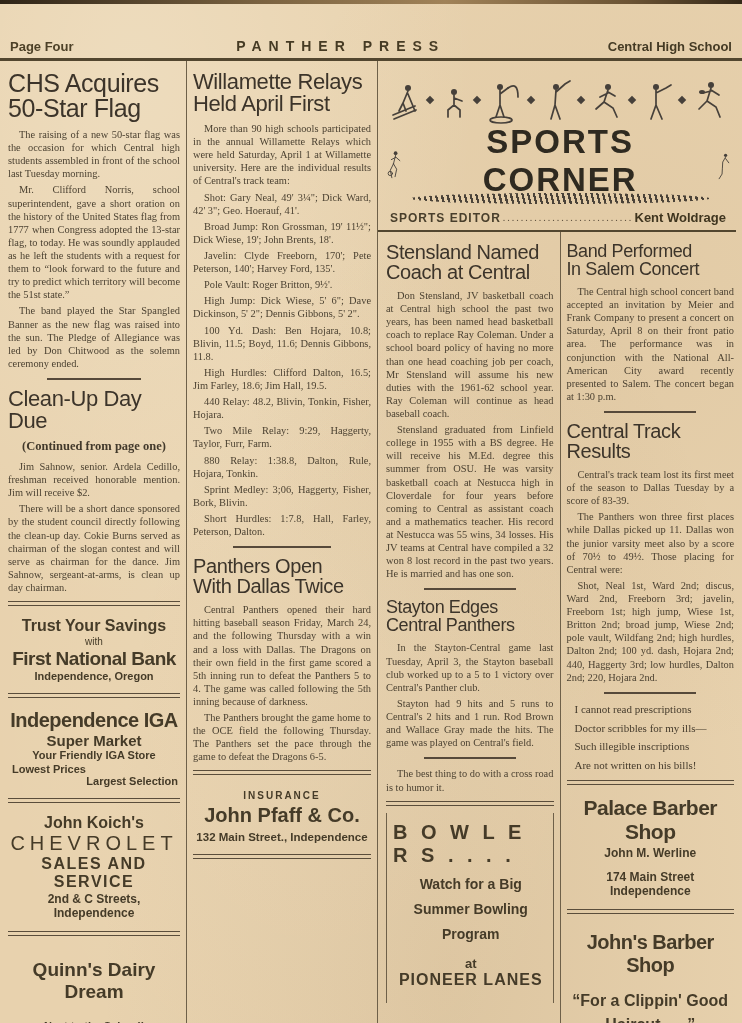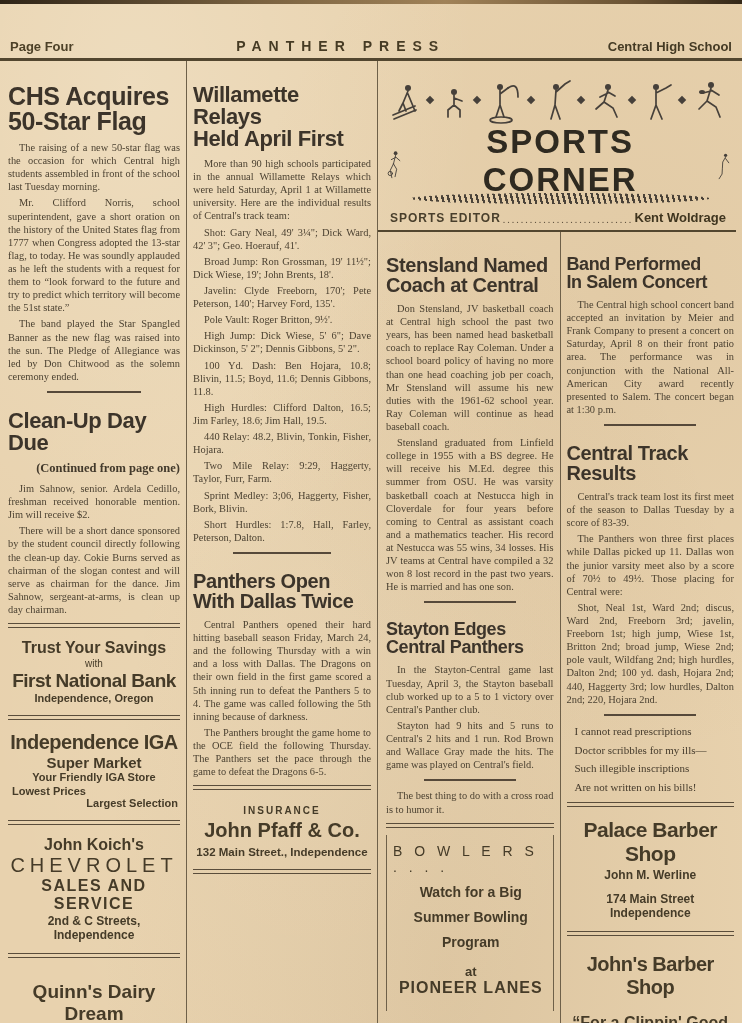--- a/index.html
+++ b/index.html
@@ -27,27 +27,27 @@
   .hdr-right{font:bold 13px "Liberation Sans",sans-serif;color:#443a24;}
   
   .content{display:flex;padding:0 6px;align-items:stretch;}
   .col1{flex:0 0 172px;padding:6px 6px 0 2px;border-right:1px solid #6e6049;}
   .col2{flex:0 0 178px;padding:6px 6px 0 6px;border-right:1px solid #6e6049;}
   .rightsec{flex:1;padding:0 0 0 0;min-width:0;}
   .right-cols{display:flex;align-items:stretch;}
   .col3{flex:1;padding:6px 6px 0 8px;border-right:1px solid #6e6049;min-width:0;}
   .col4{flex:1;padding:6px 2px 0 6px;min-width:0;}
   
-  .headline{font-family:"Liberation Sans",sans-serif;font-weight:700;color:#3c342a;
-    line-height:1.0;letter-spacing:-.4px;white-space:pre-line;margin:17px 0 7px 0;}
+  .headline{font-family:"Liberation Sans",sans-serif;font-weight:400;color:#3c342a;
+    line-height:1.0;letter-spacing:-.4px;white-space:pre-line;margin:4px 0 7px 0;}
   .h-xl{font-size:25px;}
   .h-lg{font-size:22px;}
   .h-md{font-size:20px;}
   .h-sm{font-size:18px;}
-  .subhead{font:bold 12.5px "Liberation Serif",serif;text-align:right;margin:0 0 6px 0;color:#42392b;}
+  .subhead{font:bold 12.5px "Liberation Serif",serif;text-align:center;margin:0 0 6px 0;color:#42392b;}
   p.body{font-size:10.4px;line-height:1.26;text-align:justify;text-indent:11px;margin:0 0 3px 0;color:#4c4232;}
   .endrule{width:55%;height:2px;background:#56493a;margin:8px auto;}
   .wavy{border-top:1px solid #5a4d3b;border-bottom:1px solid #5a4d3b;height:3px;margin:7px 0;}
   .filler{font-size:10.4px;line-height:1.3;text-indent:11px;margin:6px 0 3px 0;color:#4c4232;}
   .poem{font-size:11px;line-height:1.35;margin:4px 0 2px 8px;color:#453b2c;}
   
   .ad{text-align:center;font-family:"Liberation Sans",sans-serif;color:#453b28;padding:4px 0;}
   .bank-l1{font-size:16px;font-weight:700;}
   .bank-l2{font-size:10px;margin:1px 0;}
   .bank-l3{font-size:19px;font-weight:700;letter-spacing:-.5px;}
@@ -60,40 +60,40 @@
   .chev-l1{font-size:16px;font-weight:700;}
   .chev-l2{font-size:20px;font-weight:400;letter-spacing:5px;}
   .chev-l3{font-size:16px;letter-spacing:1.5px;font-weight:600;}
   .chev-l4{font-size:12px;font-weight:700;margin-top:1px;}
   .quinn-l1{font-size:19px;font-weight:700;}
   .quinn-l2{font-size:11px;font-weight:700;margin-top:17px;}
   .ins-l1{font-size:10px;font-weight:700;letter-spacing:2px;margin-top:4px;}
   .ins-l2{font-size:20px;font-weight:700;margin:3px 0;}
   .ins-l3{font-size:11.5px;font-weight:700;margin-top:4px;}
   .bowl{border-left:1px solid #6e6049;border-right:1px solid #6e6049;padding:8px 4px 14px 6px;margin-top:6px;}
-  .bowl-l1{font-size:14px;font-weight:400;letter-spacing:4px;text-align:left;}
+  .bowl-l1{font-size:20px;font-weight:700;letter-spacing:4px;text-align:left;}
   .bowl-l2,.bowl-l3,.bowl-l4{font-size:14px;font-weight:700;margin-top:9px;}
   .bowl-l5{font-size:13px;font-weight:700;margin-top:14px;}
   .bowl-l6{font-size:16px;font-weight:700;letter-spacing:1px;}
   .pal-l1{font-size:21px;font-weight:700;letter-spacing:-.5px;}
   .pal-l2{font-size:12px;font-weight:700;margin-top:2px;}
   .pal-l3{font-size:12px;font-weight:700;margin-top:10px;}
   .pal-l4{font-size:12px;font-weight:700;}
   .jon-l1{font-size:20px;font-weight:700;letter-spacing:-.5px;}
   .jon-l2{font-size:16px;font-weight:700;white-space:pre-line;margin-top:12px;line-height:1.5;}
   
   .banner{border-bottom:2px solid #52462f;padding:4px 6px 0 8px;}
   .athletes{display:flex;align-items:flex-end;justify-content:space-between;height:58px;padding:2px 4px;}
   .diamond{width:6px;height:6px;background:#46403a;transform:rotate(45deg);margin-bottom:22px;}
   .banner-mid{display:flex;align-items:center;justify-content:center;gap:6px;margin-top:-4px;}
   .sc-title{font:900 33px "Liberation Sans",sans-serif;letter-spacing:2px;word-spacing:22px;color:#2f2a20;}
   .swoosh{height:11px;width:300px;margin:-6px auto 4px auto;border-radius:50%;
     background:repeating-linear-gradient(60deg,#4a4238 0 2px,rgba(0,0,0,0) 2px 5px);
     transform:skewX(-18deg);}
-  .editor-row{display:flex;align-items:flex-end;gap:2px;padding:2px 4px 5px 4px;}
+  .editor-row{display:flex;align-items:center;gap:2px;padding:2px 4px 5px 4px;}
   .ed-label{font:bold 12px "Liberation Sans",sans-serif;letter-spacing:1px;color:#493f2c;}
   .ed-dots{flex:1;overflow:hidden;white-space:nowrap;font-size:10px;color:#5a4d3b;letter-spacing:2px;}
   .ed-name{font:bold 13px "Liberation Sans",sans-serif;color:#3f351f;}
   svg.fig{display:block;}
   svg.fig *{stroke:#46403a;stroke-width:1.7;fill:none;stroke-linecap:round;}
   svg.fig .hd{fill:#46403a;stroke:none;}
 </style>
 </head>
 <body>
 
@@ -160,20 +160,21 @@
         <p class="body">More than 90 high schools participated in the annual Willamette Relays which were held Saturday, April 1 at Willamette university. Here are the individual results of Central's track team:</p>
         <p class="body">Shot: Gary Neal, 49' 3¼"; Dick Ward, 42' 3"; Geo. Hoerauf, 41'.</p>
         <p class="body">Broad Jump: Ron Grossman, 19' 11½"; Dick Wiese, 19'; John Brents, 18'.</p>
         <p class="body">Javelin: Clyde Freeborn, 170'; Pete Peterson, 140'; Harvey Ford, 135'.</p>
         <p class="body">Pole Vault: Roger Britton, 9½'.</p>
         <p class="body">High Jump: Dick Wiese, 5' 6"; Dave Dickinson, 5' 2"; Dennis Gibbons, 5' 2".</p>
         <p class="body">100 Yd. Dash: Ben Hojara, 10.8; Blivin, 11.5; Boyd, 11.6; Dennis Gibbons, 11.8.</p>
         <p class="body">High Hurdles: Clifford Dalton, 16.5; Jim Farley, 18.6; Jim Hall, 19.5.</p>
         <p class="body">440 Relay: 48.2, Blivin, Tonkin, Fisher, Hojara.</p>
         <p class="body">Two Mile Relay: 9:29, Haggerty, Taylor, Furr, Farm.</p>
+        <p class="body">880 Relay: 1:38.8, Dalton, Rule, Hojara, Tonkin.</p>
         <p class="body">Sprint Medley: 3;06, Haggerty, Fisher, Bork, Blivin.</p>
         <p class="body">Short Hurdles: 1:7.8, Hall, Farley, Peterson, Dalton.</p>
       </div>
       <div class="endrule"></div>
       <div>
         <div class="headline h-md">Panthers Open
 With Dallas Twice</div>
         <p class="body">Central Panthers opened their hard hitting baseball season Friday, March 24, and the following Thursday with a win and a loss with Dallas. The Dragons on their own field in the first game scored a 5th inning run to defeat the Panthers 5 to 4. The game was called following the 5th inning because of darkness.</p>
         <p class="body">The Panthers brought the game home to the OCE field the following Thursday. The Panthers set the pace through the game to defeat the Dragons 6-5.</p>
       </div>

